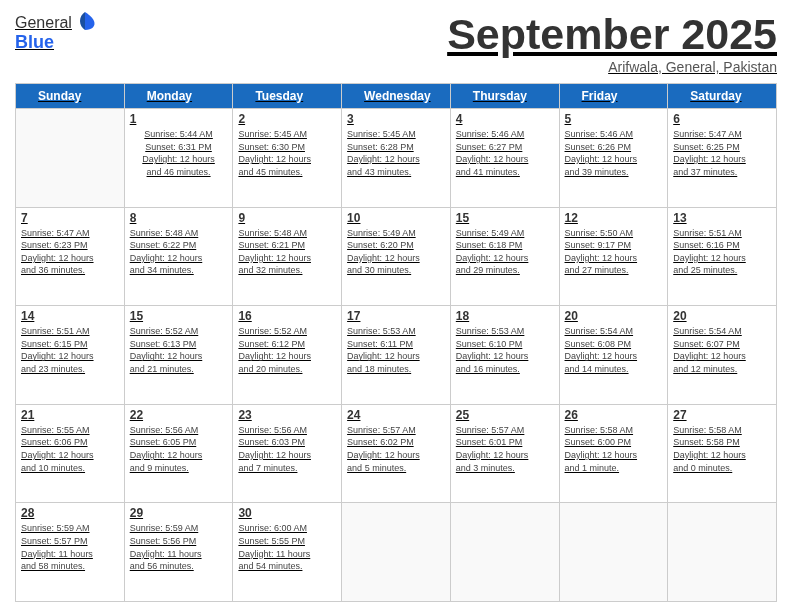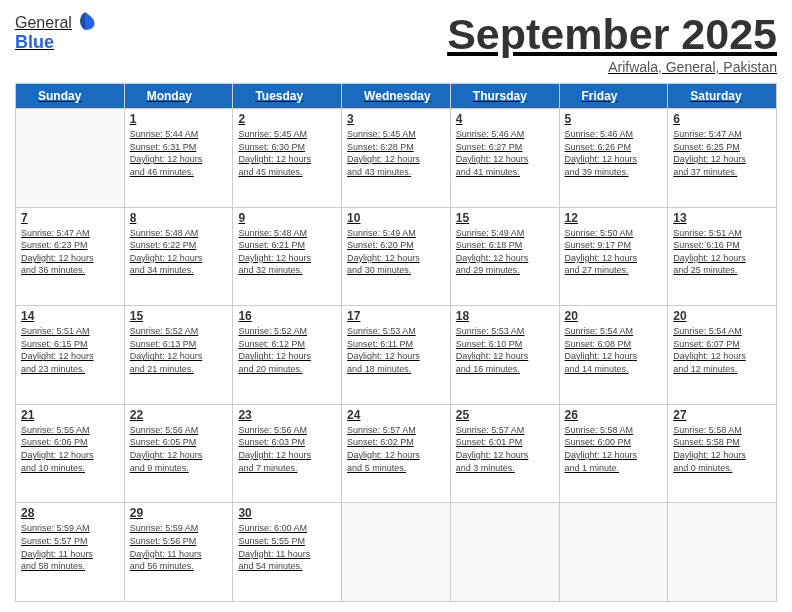--- a/index.html
+++ b/index.html
@@ -115,21 +115,21 @@
         <th>Thursday</th>
         <th>Friday</th>
         <th>Saturday</th>
       </tr>
     </thead>
     <tbody id="calendar-body">
     <tr class="week-row">
           <td class="empty"></td>
           <td>
             <span class="day-num">1</span>
-            <div class="day-info" style="white-space: pre-line;">Sunrise: 5:44 AM
+            <div class="day-info" style="white-space: pre-line; text-align: center;">Sunrise: 5:44 AM
 Sunset: 6:31 PM
 Daylight: 12 hours
 and 46 minutes.</div>
           </td>
           <td>
             <span class="day-num">2</span>
             <div class="day-info" style="white-space: pre-line;">Sunrise: 5:45 AM
 Sunset: 6:30 PM
 Daylight: 12 hours
 and 45 minutes.</div>

